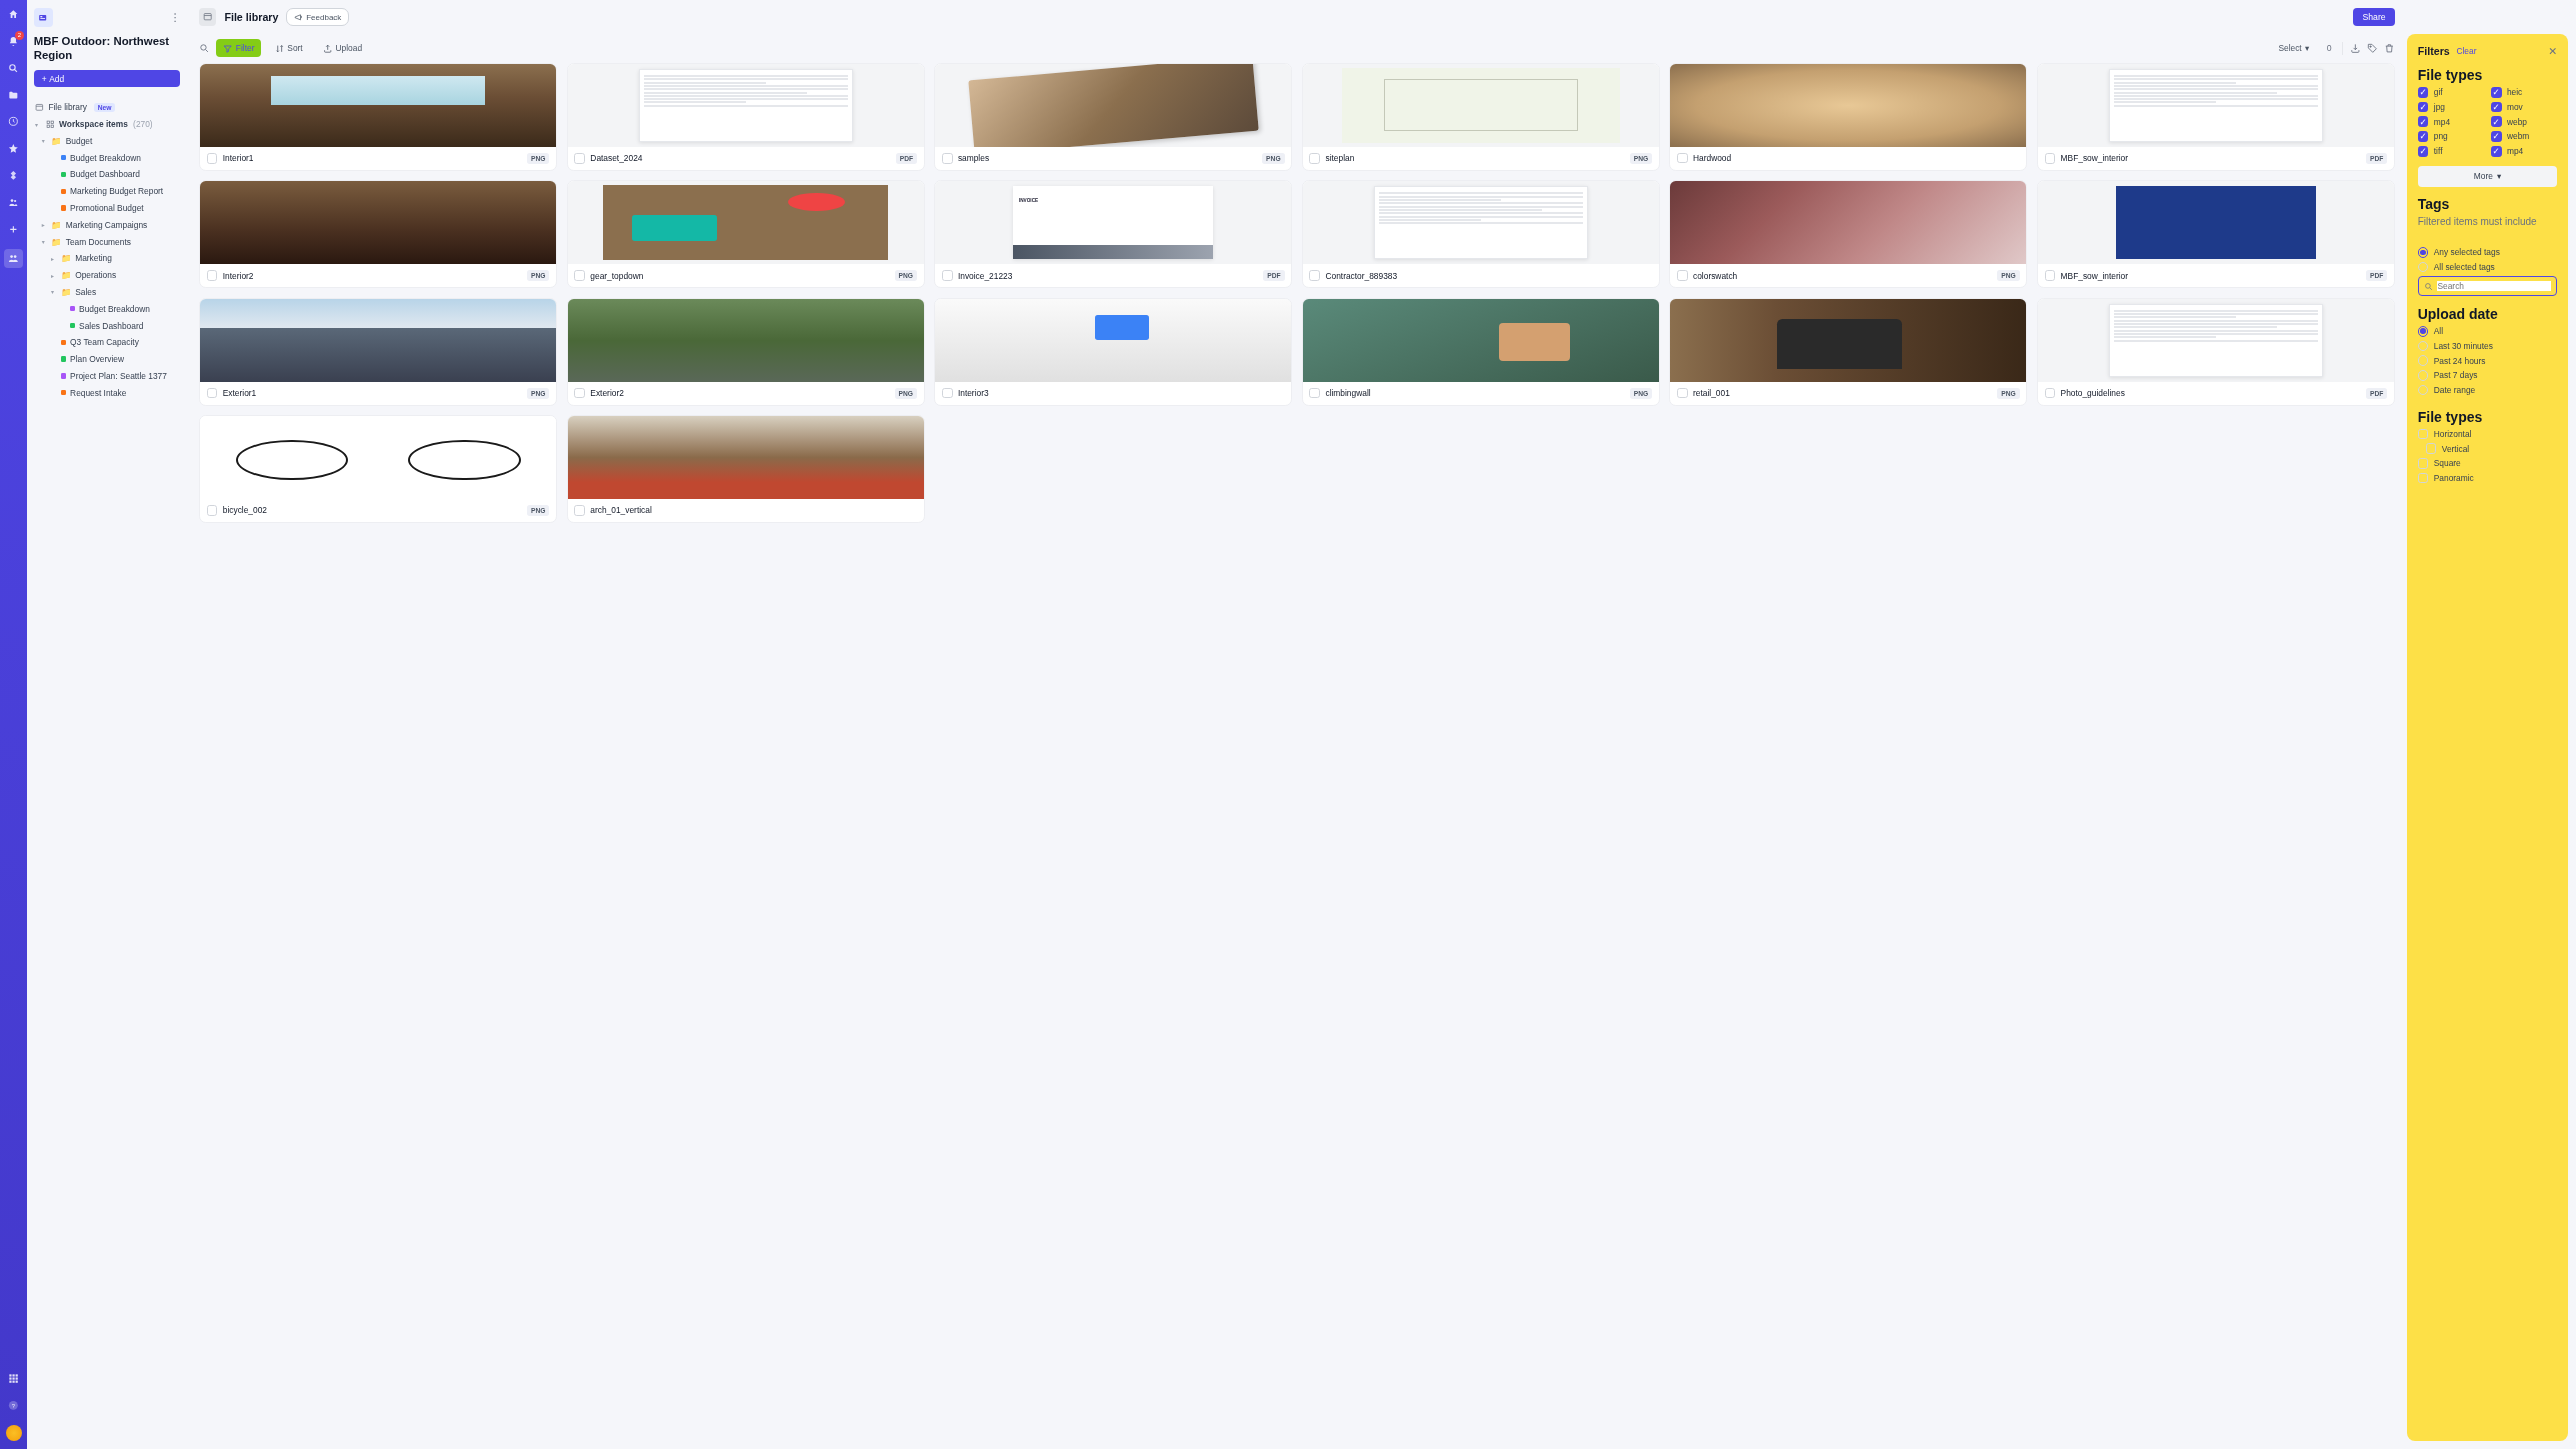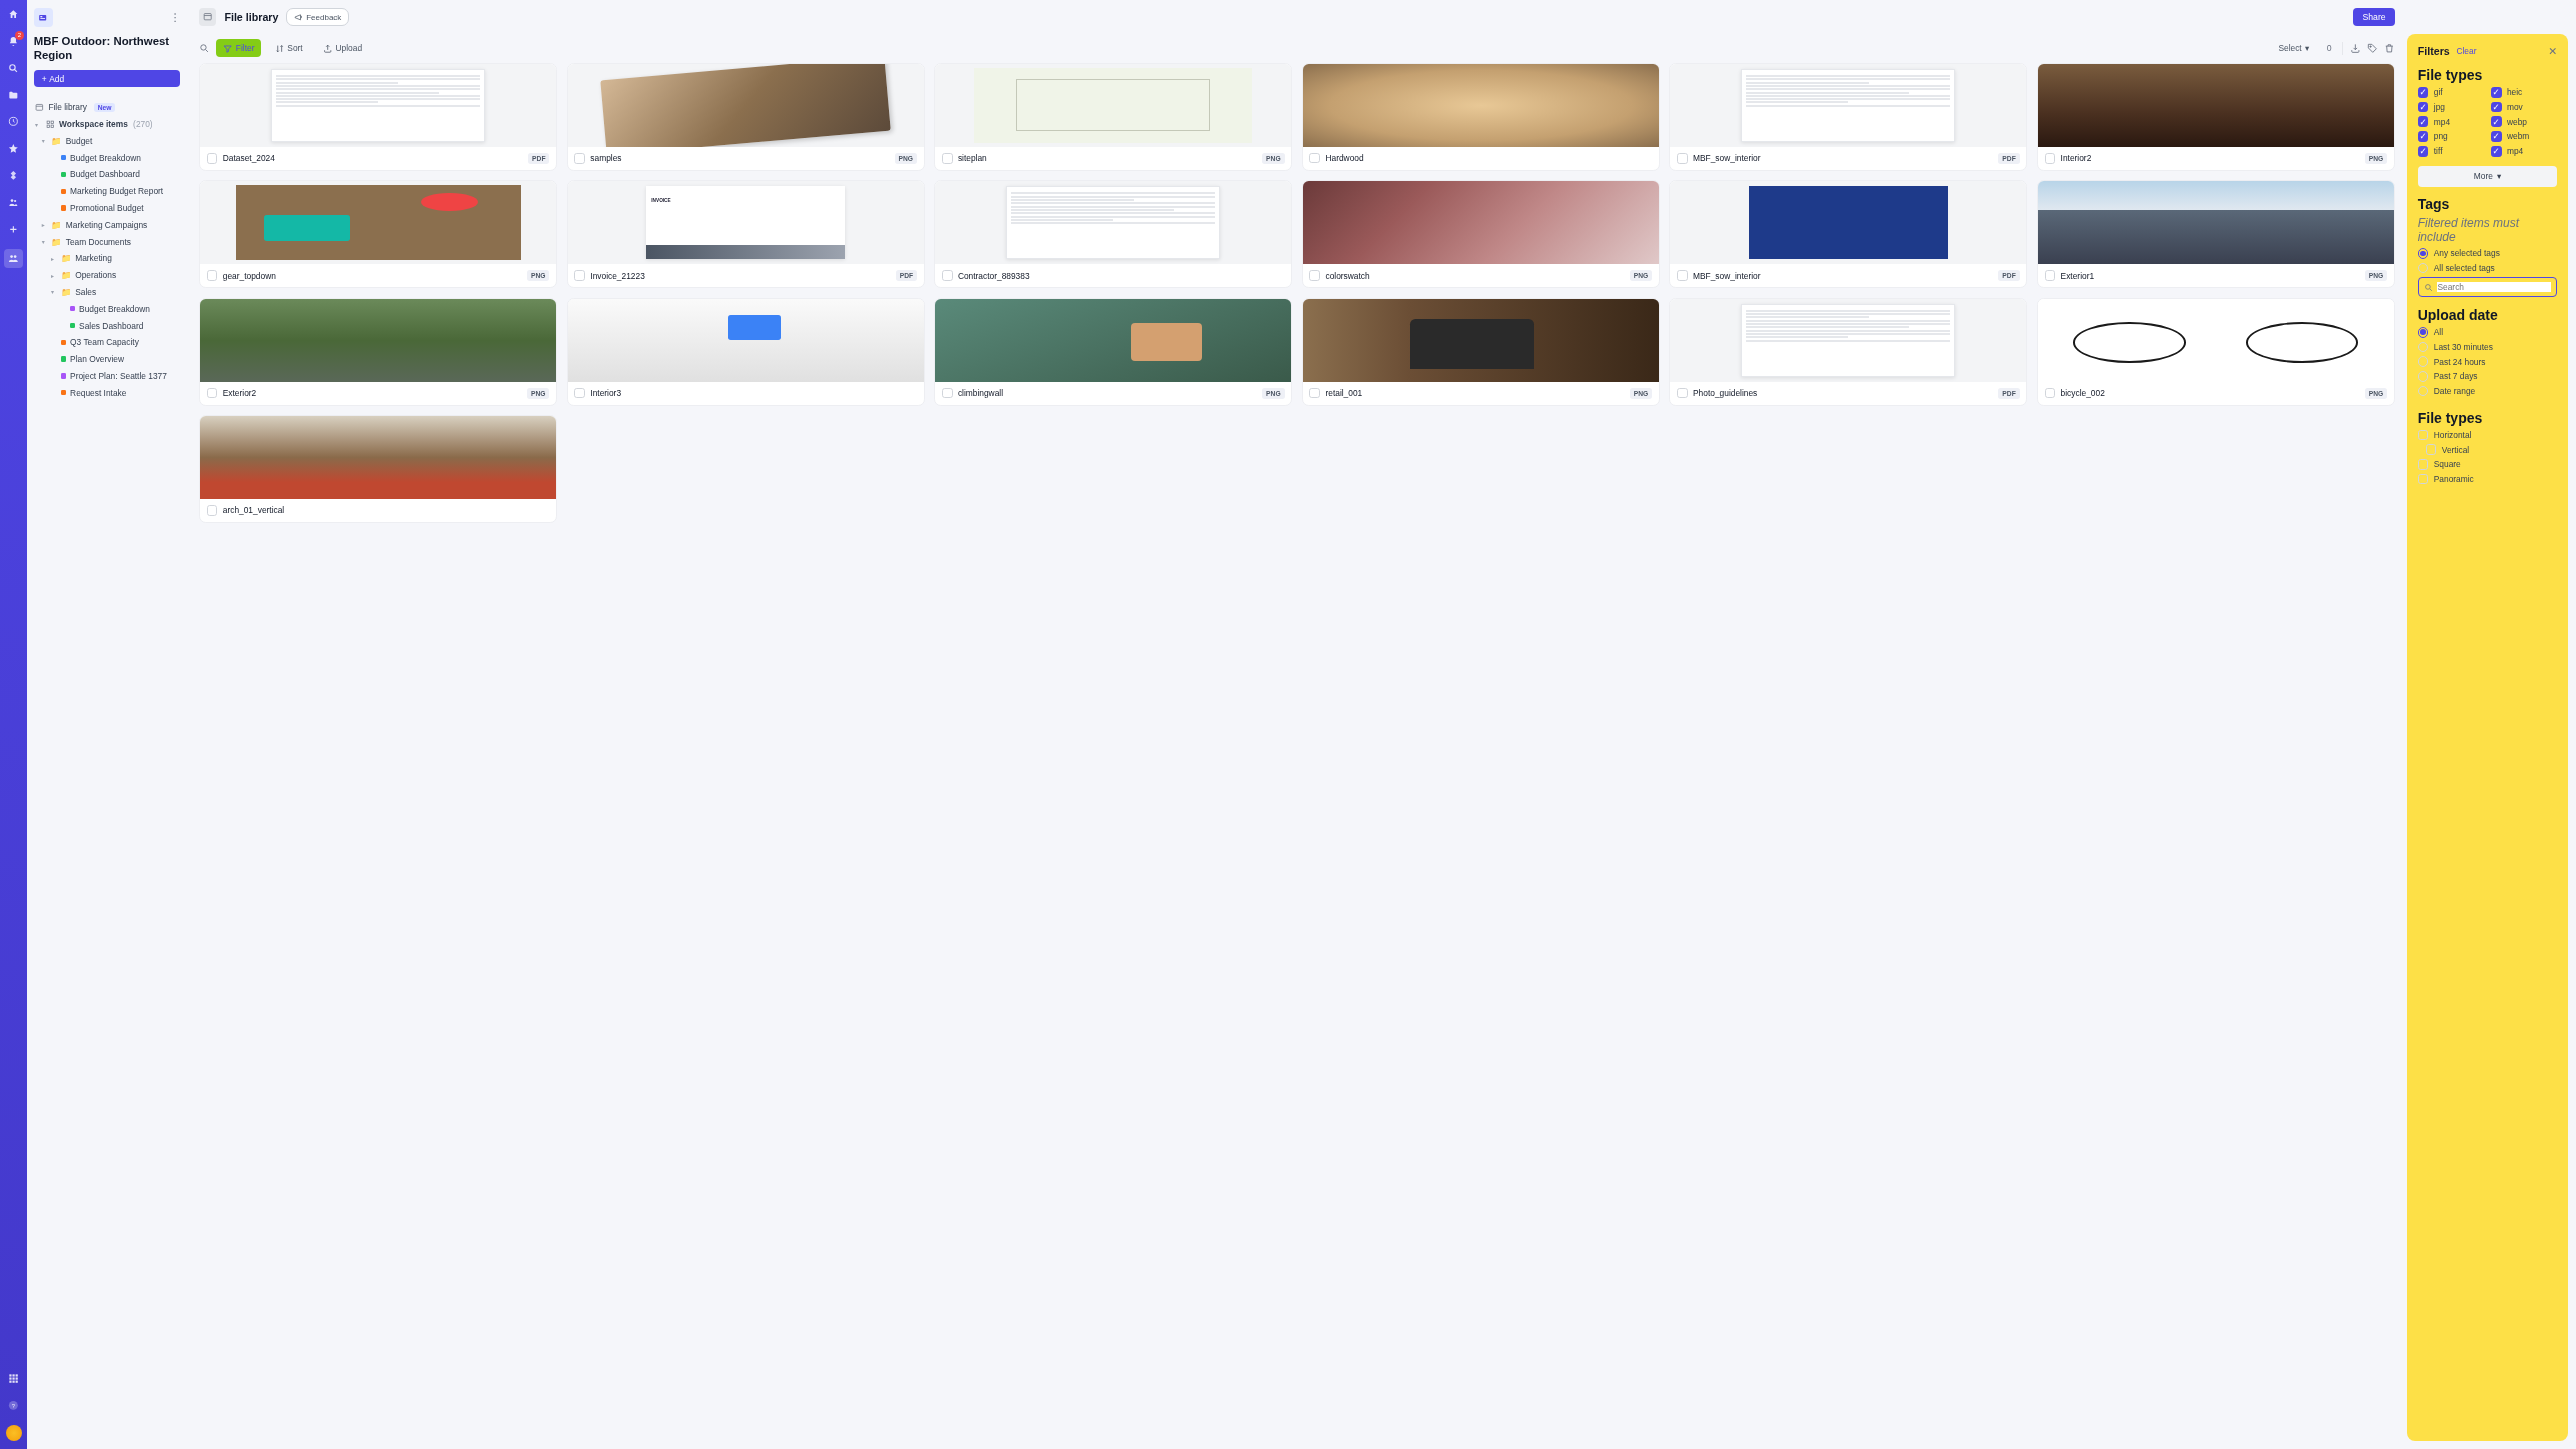--- a/index.html
+++ b/index.html
@@ -59,21 +59,21 @@
 .card-name { flex: 1; font-size: 8.4px; font-weight: 500; color: #111827; white-space: nowrap; overflow: hidden; text-overflow: ellipsis; }
 .card-badge { background: #eef0f6; color: #4b5563; font-size: 6.7px; font-weight: 700; padding: 2px 4px; border-radius: 2.7px; }
 
 
 .filters { width: 161px; background: #fde047; border-radius: 8px; margin: 34px 8px 8px 0; padding: 10.7px; display: flex; flex-direction: column; gap: 9.4px; overflow-y: auto; }
 .filters-head { display: flex; align-items: center; gap: 6.7px; }
 .filters-title { font-size: 10.7px; font-weight: 700; }
 .filters-clear { color: #4f46e5; font-size: 8.4px; cursor: pointer; }
 .filters-close { margin-left: auto; color: #6b7280; cursor: pointer; font-size: 10.7px; }
 .f-section-title { font-size: 14px; font-weight: 700; color: #111827; margin-bottom: 4px; }
-.f-subtitle { font-size: 12px; color: #6b7280; margin-bottom: 4px; font-style: italic; }
+.f-subtitle { font-size: 10px; color: #6b7280; margin-bottom: 20px; }
 .ft-grid { display: grid; grid-template-columns: 1fr 1fr; gap: 4px 6.7px; }
 .chk-row { display: flex; align-items: center; gap: 5.4px; cursor: pointer; }
 .chk-box { width: 10.7px; height: 10.7px; border-radius: 2.7px; border: 1px solid #d1d5db; display: inline-flex; align-items: center; justify-content: center; }
 .chk-box.checked { background: #4f46e5; border-color: #4f46e5; color: #fff; }
 .chk-label { font-size: 8.4px; color: #374151; }
 .more-btn { background: #f3f4f6; border-radius: 4px; padding: 5.4px; text-align: center; font-size: 8.4px; font-weight: 500; color: #374151; cursor: pointer; display: flex; align-items: center; justify-content: center; gap: 4px; }
 .radio-row { display: flex; align-items: center; gap: 5.4px; cursor: pointer; margin-bottom: 4px; }
 .radio { width: 10.7px; height: 10.7px; border: 1px solid #d1d5db; border-radius: 50%; display: inline-flex; align-items: center; justify-content: center; }
 .radio.checked { border-color: #4f46e5; }
 .radio.checked::after { content: ""; width: 5.4px; height: 5.4px; background: #4f46e5; border-radius: 50%; }
@@ -382,20 +382,30 @@
           <svg viewBox="0 0 24 24" width="10.7" height="10.7" fill="none" stroke="currentColor" stroke-width="2">
             <path d="M4 7h16M9 7V4h6v3M6 7l1 13h10l1-13"></path>
           </svg>
         </span>
     </div>
 
     <div class="grid-wrap">
       <div class="grid" id="file-grid">
           <div class="card">
             <div class="thumb">
+              <div class="th-interior1"></div>
+            </div>
+    <div class="card-foot">
+      <span class="chk"></span>
+      <span class="card-name">Interior1</span>
+      <span class="card-badge">PNG</span>
+    </div>
+          </div>
+          <div class="card">
+            <div class="thumb">
               <div class="th-doc">
                 <div class="line"></div>
                 <div class="line"></div>
                 <div class="line" style="width:60%"></div>
                 <div class="line"></div>
                 <div class="line"></div>
                 <div class="line" style="width:80%"></div>
                 <div class="line"></div>
                 <div class="line"></div>
                 <div class="line" style="width:50%"></div>

